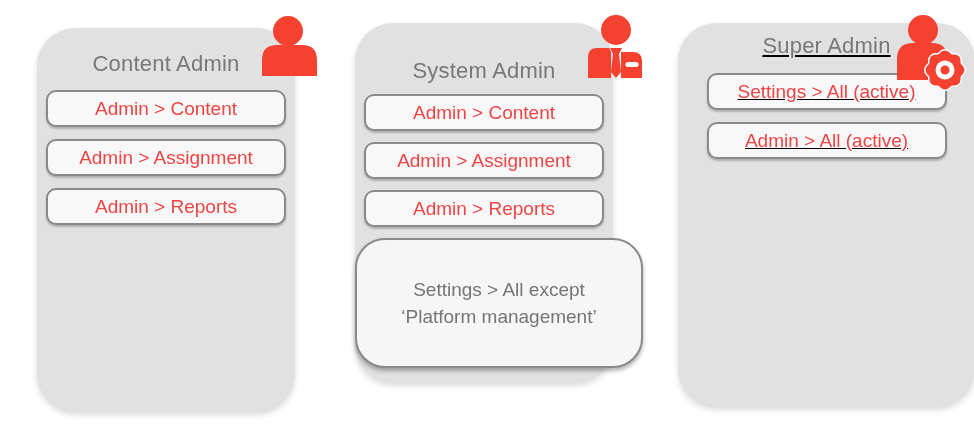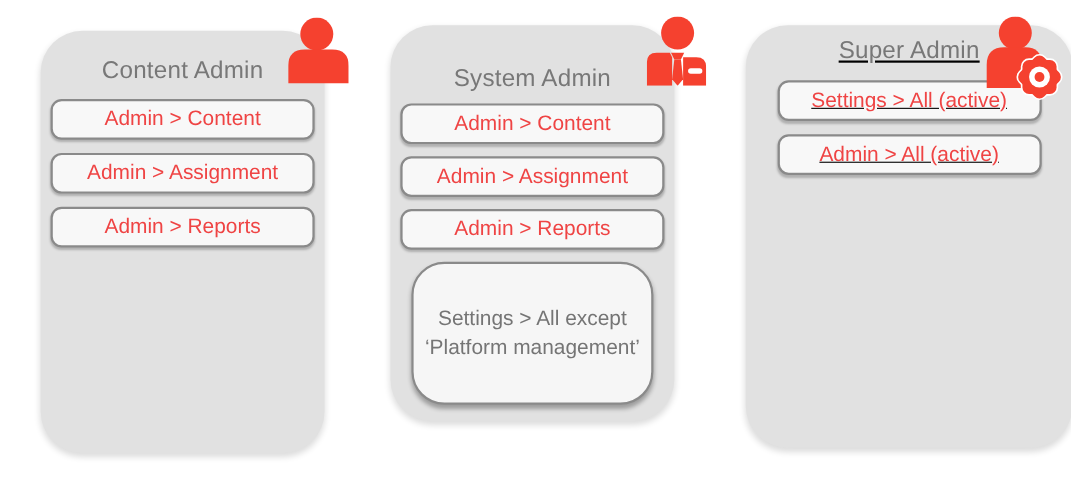--- a/index.html
+++ b/index.html
@@ -46,21 +46,21 @@
     display: flex;
     align-items: center;
     justify-content: center;
     font-size: 19px;
     color: #ef4444;
     white-space: nowrap;
   }
   .card-2 .pill { margin-bottom: 11px; }
 
   .settings-box {
-    width: 220px;
+    width: 288px;
     height: 130px;
     margin: 0 auto;
     box-sizing: border-box;
     background: #f6f6f6;
     border: 2px solid #8a8a8a;
     border-radius: 30px;
     box-shadow: 0 3px 4px rgba(0,0,0,0.3);
     display: flex;
     flex-direction: column;
     align-items: center;

